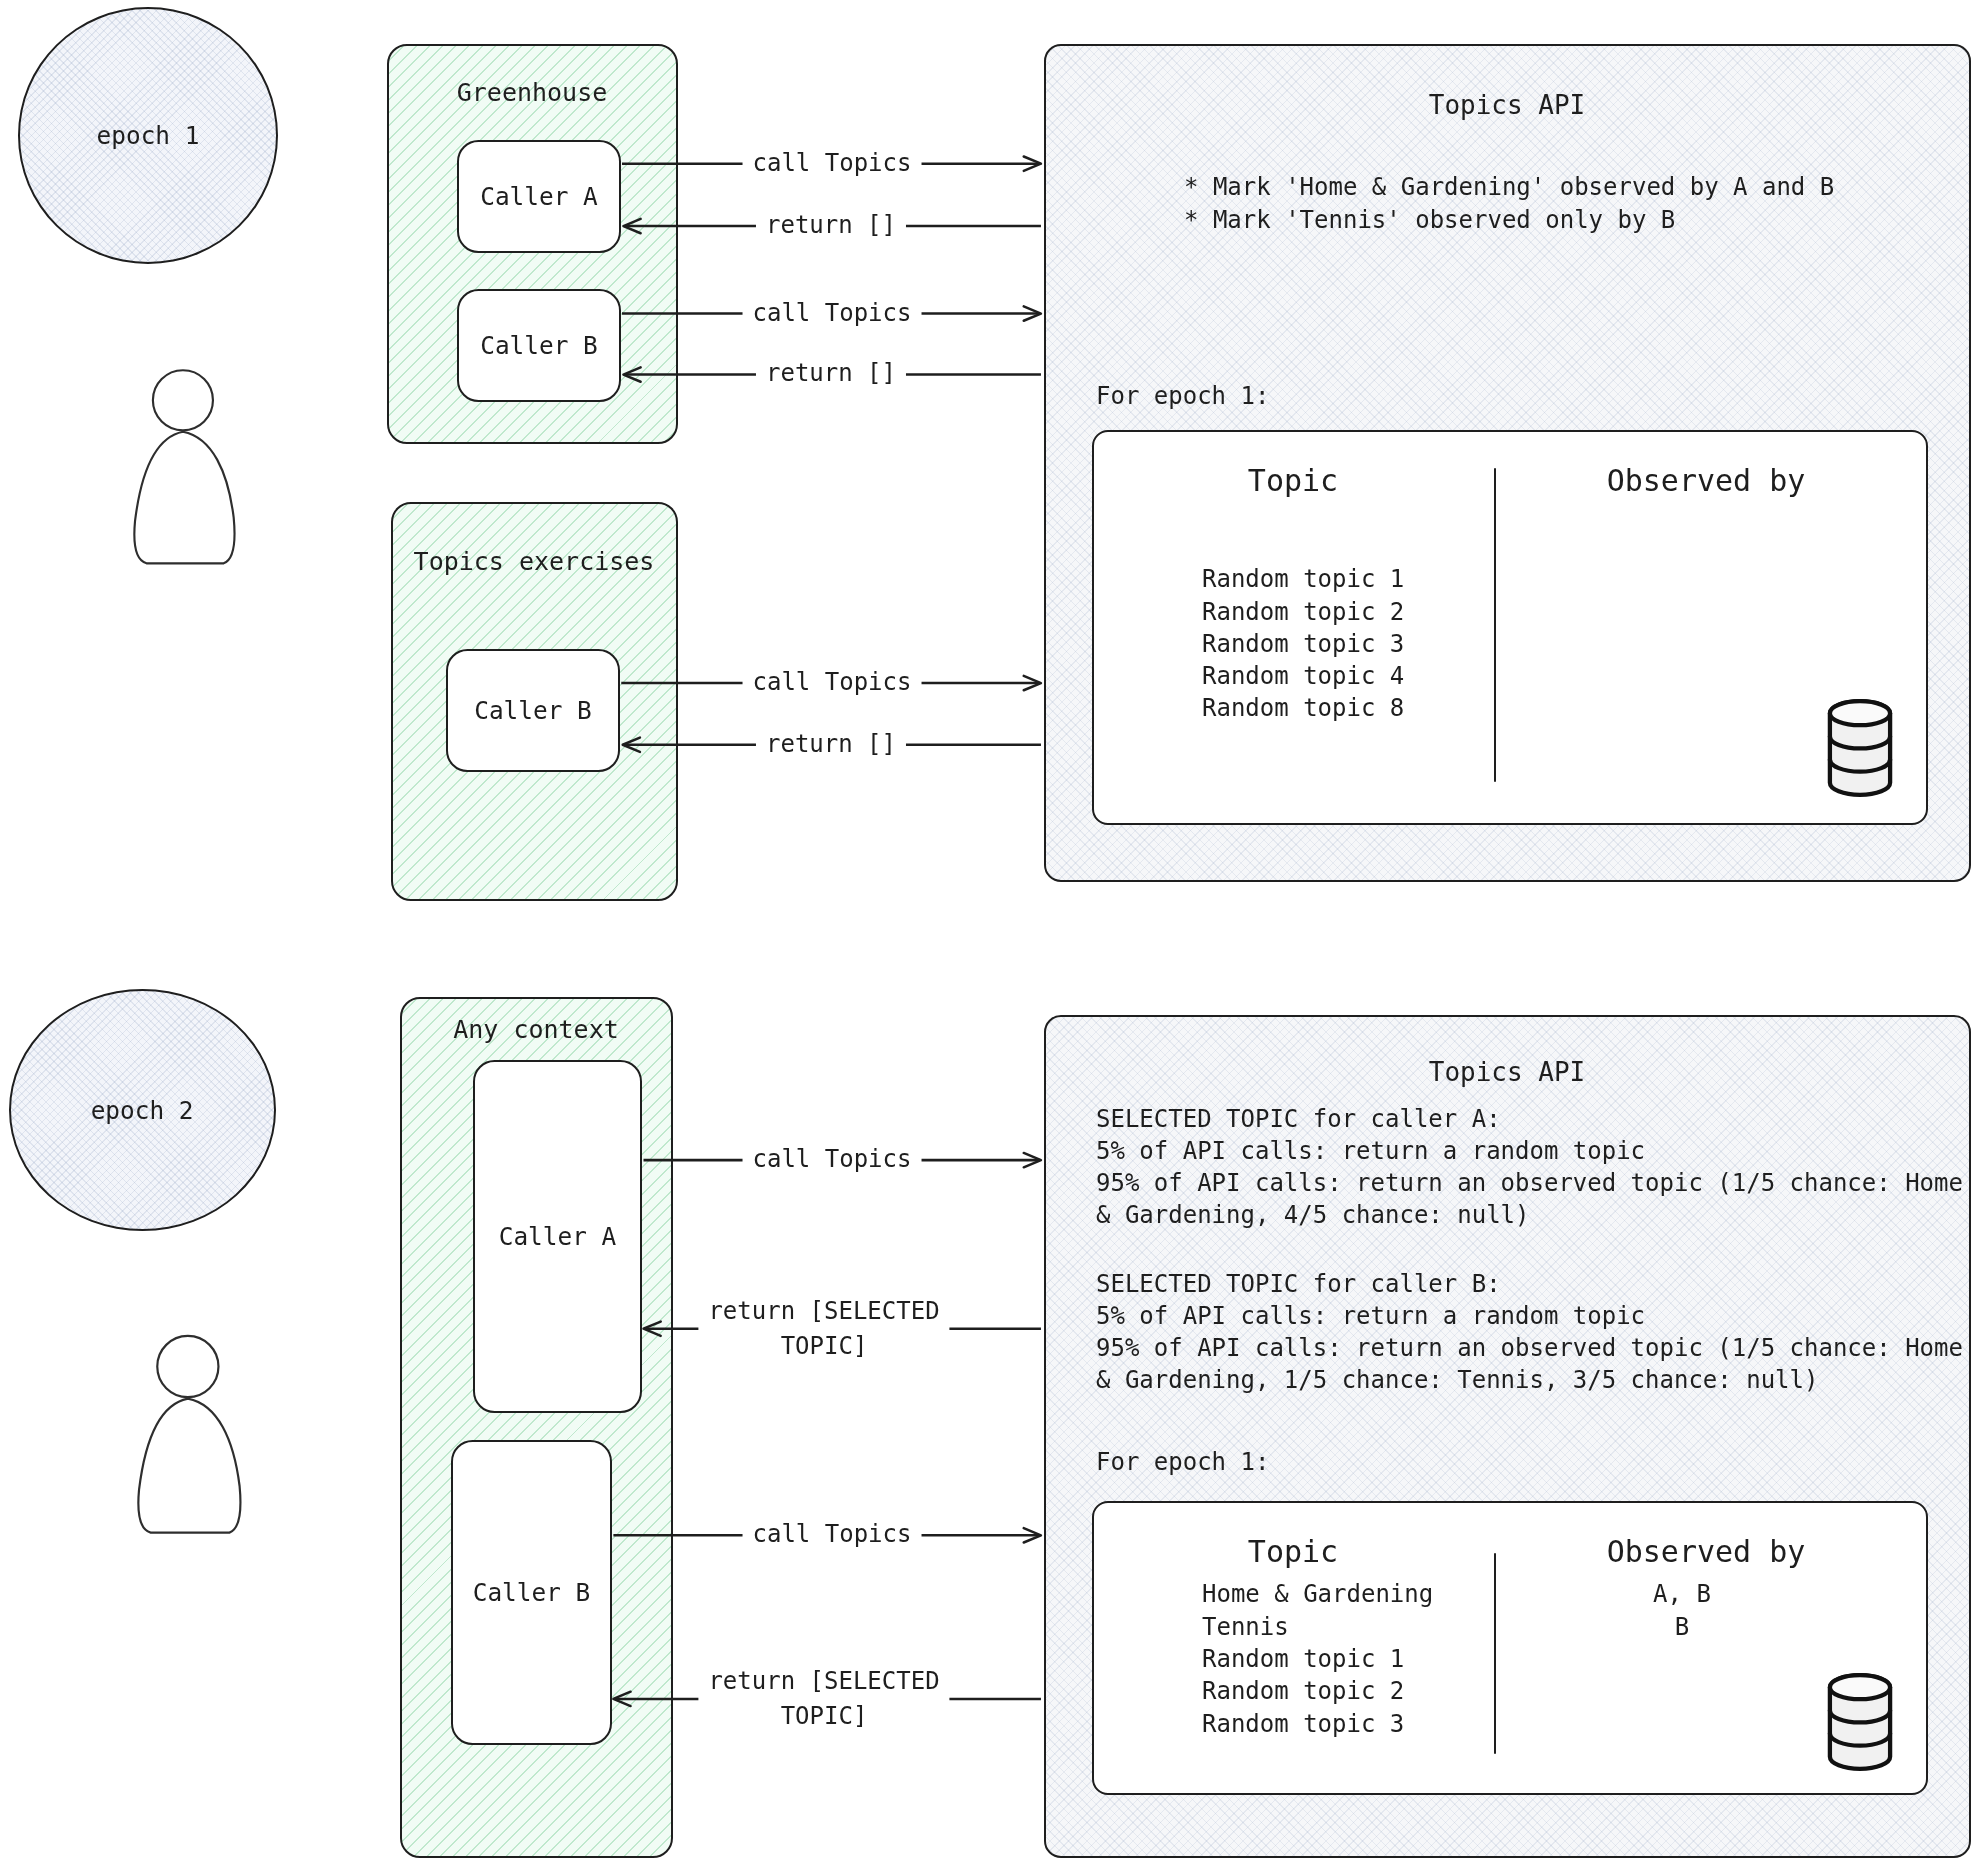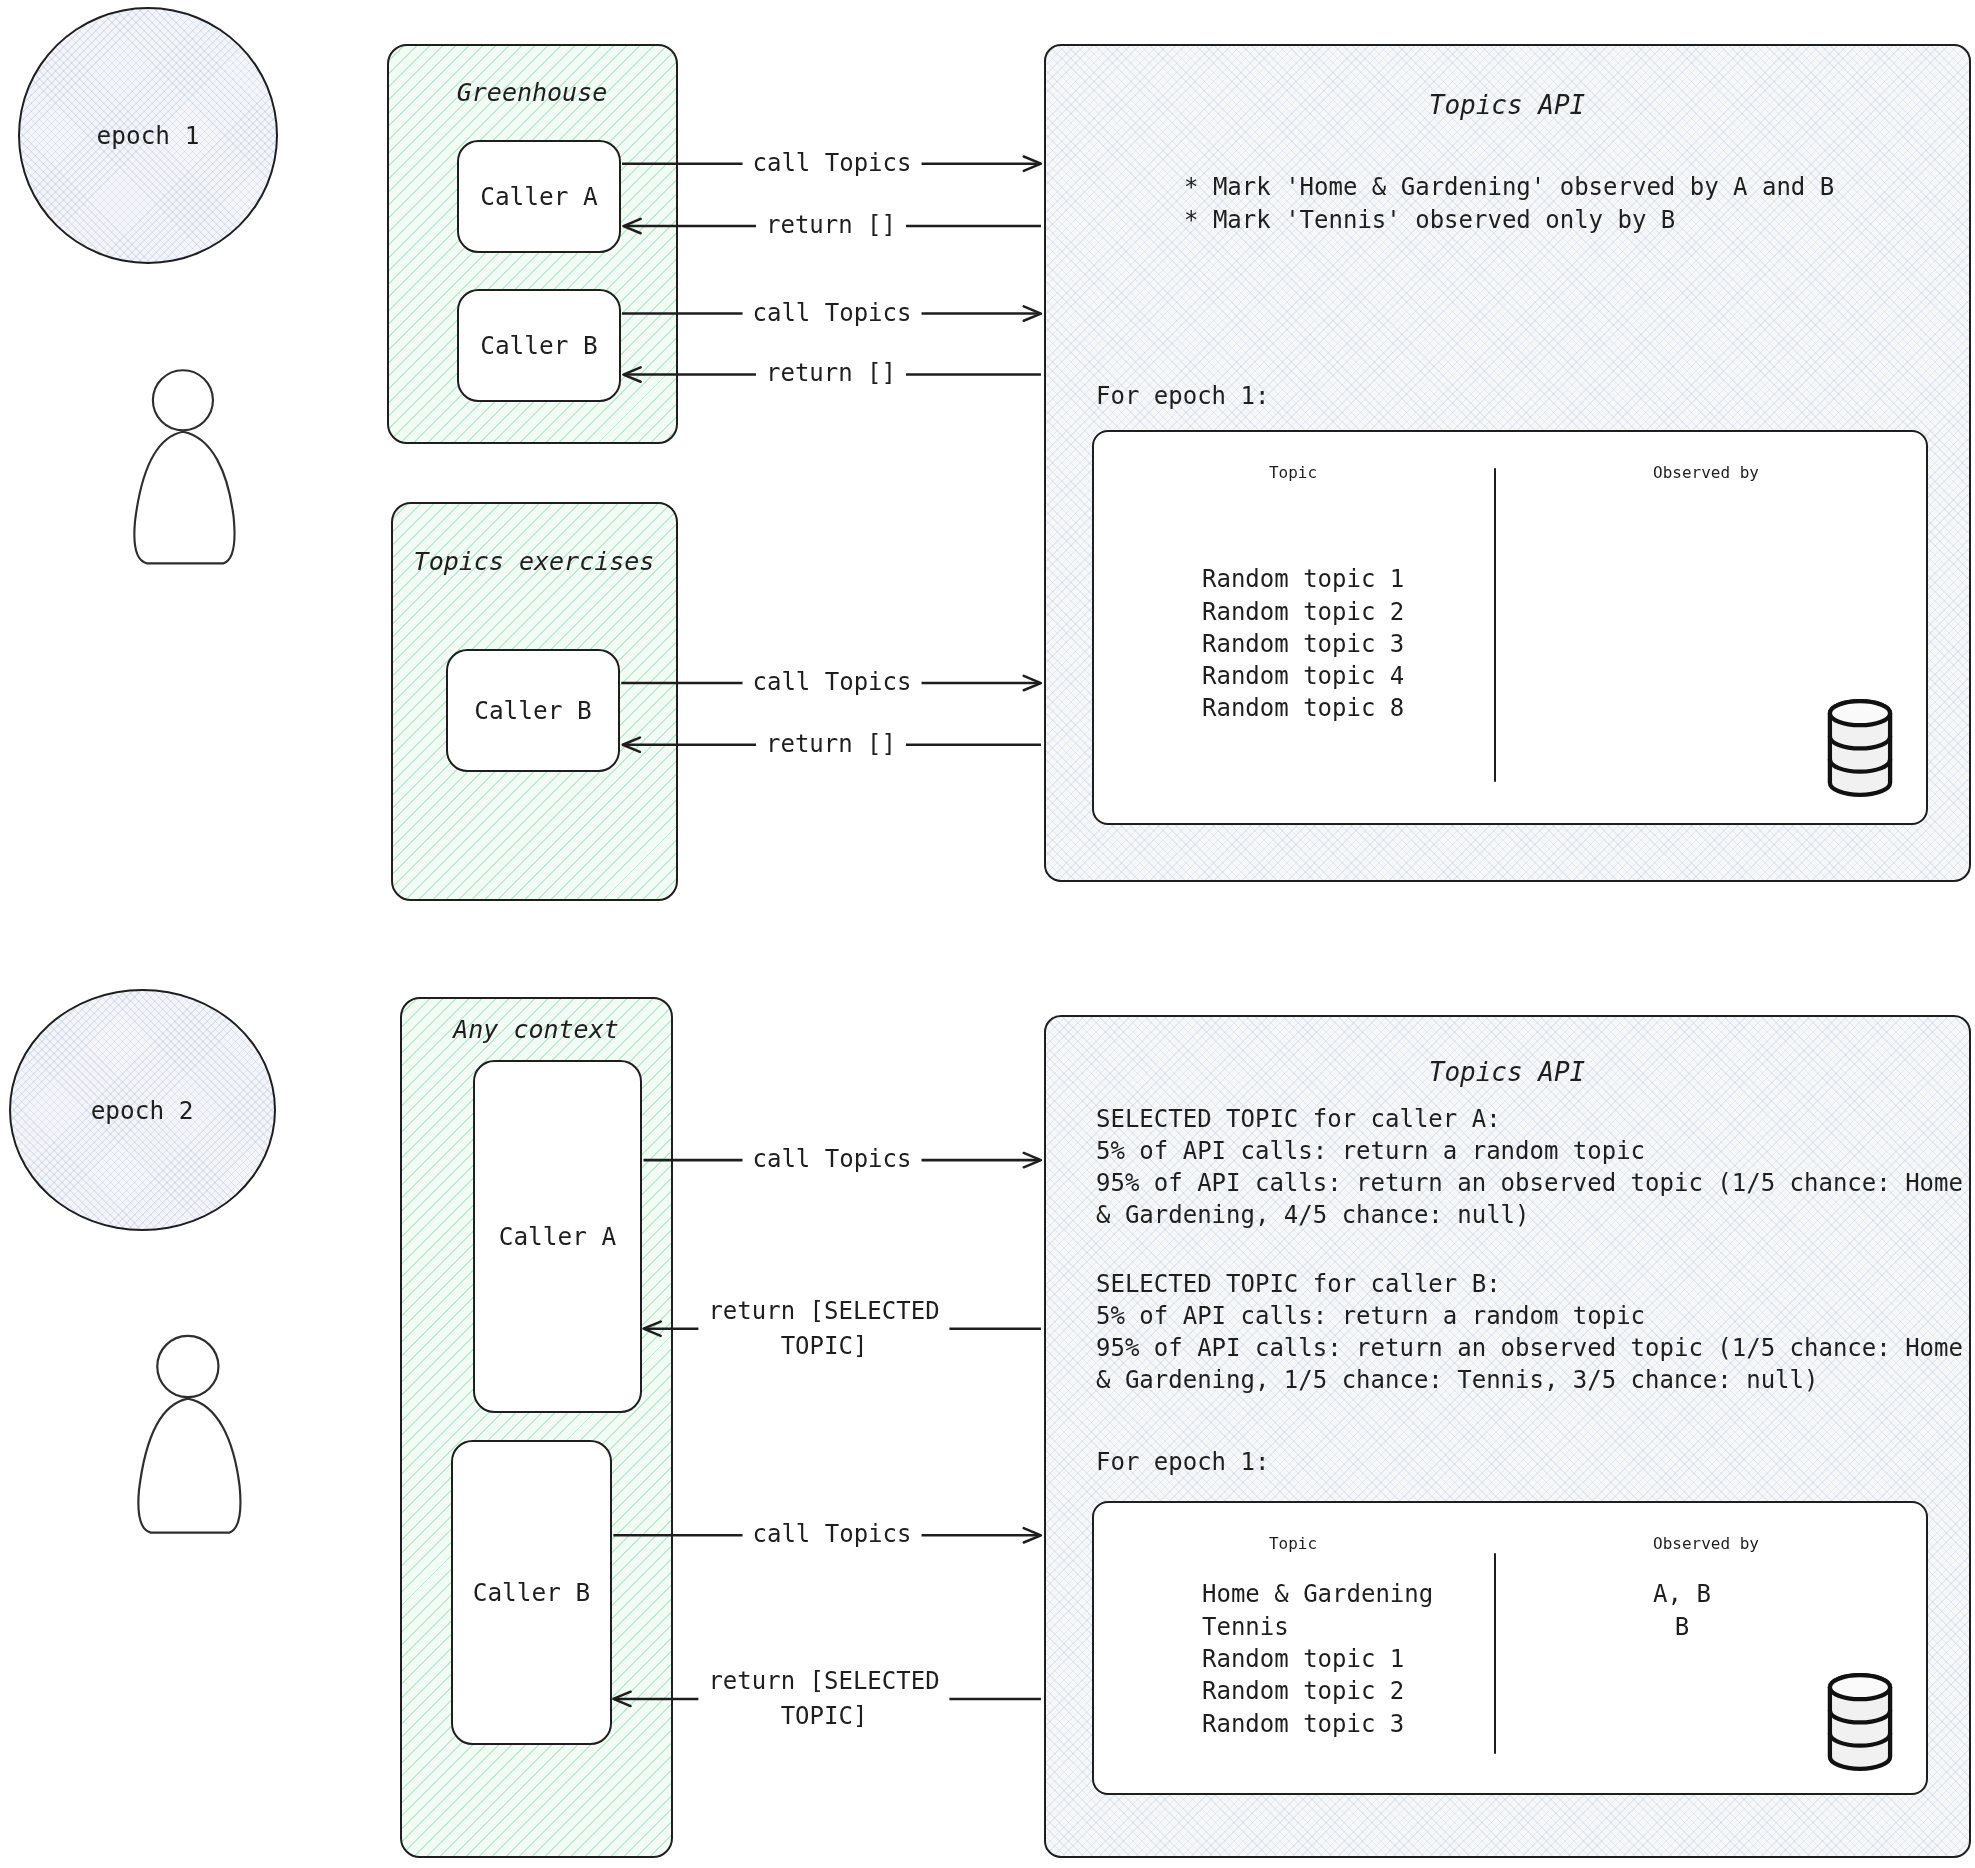--- a/index.html
+++ b/index.html
@@ -14,25 +14,25 @@
                          repeating-linear-gradient(135deg, rgba(130,150,185,0.15) 0px, rgba(130,150,185,0.15) 1.1px, transparent 1.1px, transparent 6.5px);}
   .whitebox{background:#ffffff;}
 
   .ellipse{position:absolute;border:2.5px solid #1e1e1e;border-radius:50%;
            display:flex;align-items:center;justify-content:center;box-sizing:border-box;
            background-color:#f3f5fa;
            background-image:repeating-linear-gradient(45deg, rgba(130,150,185,0.18) 0px, rgba(130,150,185,0.18) 1.1px, transparent 1.1px, transparent 5.7px),
                             repeating-linear-gradient(135deg, rgba(130,150,185,0.18) 0px, rgba(130,150,185,0.18) 1.1px, transparent 1.1px, transparent 5.7px);
            font-size:24.4px;}
   .caller{display:flex;align-items:center;justify-content:center;font-size:24.4px;border-radius:21.5px;}
-  .title{position:absolute;font-size:25px;transform:translate(-50%,-50%);white-space:nowrap;font-style:italic;}
+  .title{position:absolute;font-size:25px;transform:translate(-50%,-50%);white-space:nowrap;}
   .lbl{position:absolute;transform:translate(-50%,-50%);background:#ffffff;padding:1.4px 10px;
        font-size:24px;white-space:pre-line;text-align:center;line-height:1.45;}
   .text{position:absolute;font-size:24px;line-height:32px;white-space:pre-line;}
-  .hdr{position:absolute;transform:translateX(-50%);font-size:16px;white-space:nowrap;}
+  .hdr{position:absolute;transform:translateX(-50%);font-size:30px;white-space:nowrap;}
   .cell{position:absolute;font-size:24px;white-space:nowrap;}
   .cell.center{transform:translateX(-50%);}
   .vline{position:absolute;width:2.2px;background:#1e1e1e;border-radius:1.4px;}
   .arrows{position:absolute;left:0;top:0;pointer-events:none;}
   svg{display:block;}
 </style>
 </head>
 <body>
 
 <div class="canvas">

